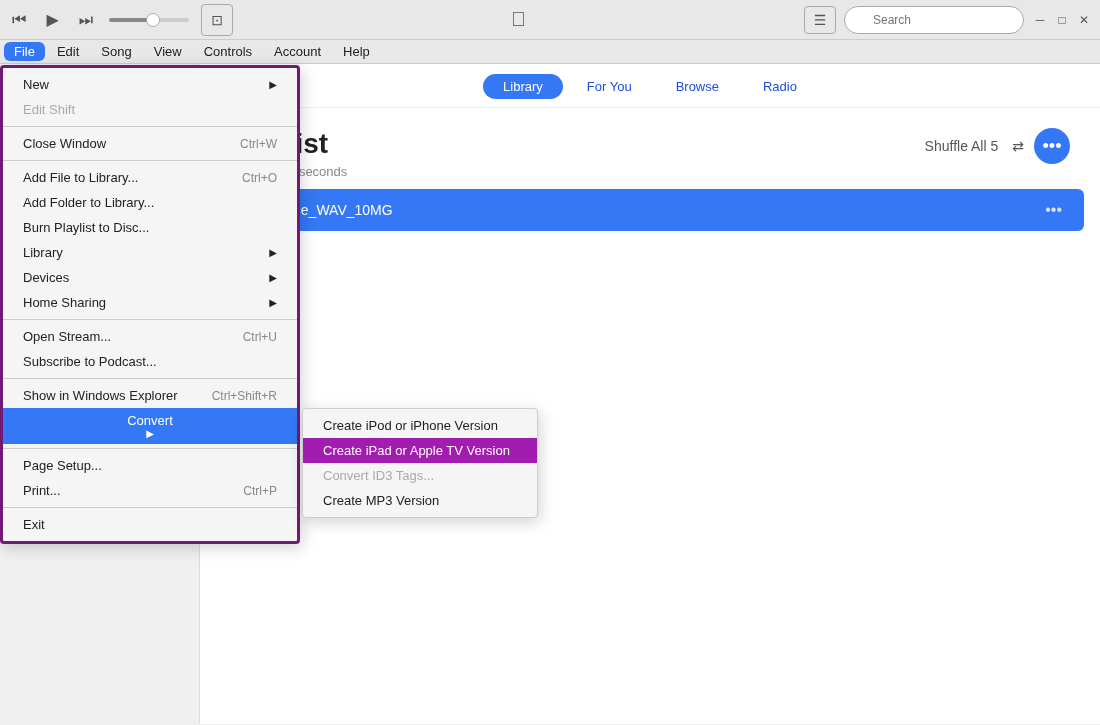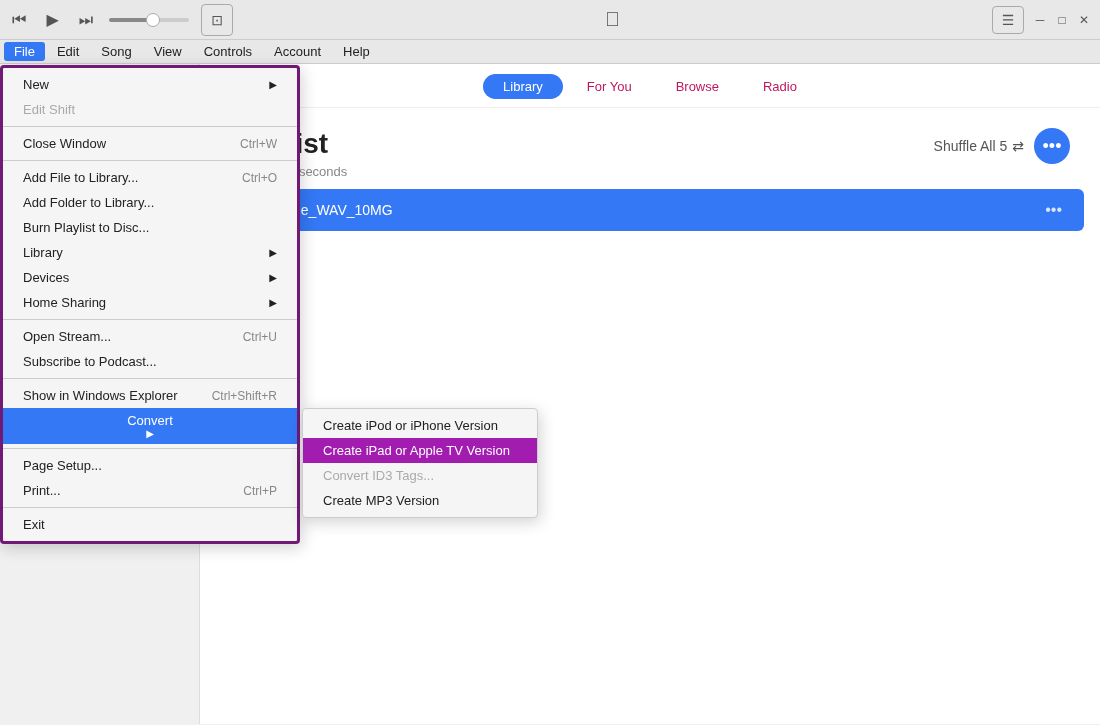--- a/index.html
+++ b/index.html
@@ -156,20 +156,21 @@
       color: #222;
       font-size: 13px;
     }
     .menu-item:hover, .menu-item.active {
       background: #3478f6;
       color: #fff;
     }
     .menu-item.active {
       background: #3478f6;
       color: #fff;
+      border-radius: 6px;
     }
 
     
     #main {
       display: flex;
       height: calc(725px - 65px);
     }
 
     
     #sidebar {
@@ -226,21 +227,21 @@
       border-bottom: 1px solid #eee;
     }
     .tab-btn {
       padding: 5px 20px;
       border: none;
       border-radius: 16px;
       cursor: pointer;
       font-size: 13px;
       font-weight: 500;
       background: transparent;
-      color: #be185d;
+      color: #1d4ed8;
     }
     .tab-btn.active {
       background: #3478f6;
       color: #fff;
     }
 
     
     #playlist-header {
       padding: 20px 30px 10px;
       display: flex;
@@ -263,21 +264,21 @@
       gap: 10px;
     }
     #shuffle-btn {
       background: none;
       border: none;
       cursor: pointer;
       font-size: 14px;
       color: #555;
       display: flex;
       align-items: center;
-      gap: 5px;
+      gap: 14px;
     }
     #more-btn {
       width: 36px;
       height: 36px;
       background: #3478f6;
       border: none;
       border-radius: 50%;
       cursor: pointer;
       color: #fff;
       font-size: 18px;
@@ -402,20 +403,24 @@
       <span>⊡</span>
     </div>
   </div>
   <div id="title-bar-center">
     <span class="apple-logo"></span>
   </div>
   <div id="title-bar-right">
     <div id="list-view-btn">
       <span>☰</span>
     </div>
+    <div id="search-wrapper">
+      <span id="search-icon-label">🔍</span>
+      <input id="search-box" type="text" placeholder="Search" style="">
+    </div>
     <div id="window-controls">
       <button class="win-btn">─</button>
       <button class="win-btn">□</button>
       <button class="win-btn">✕</button>
     </div>
   </div>
 </div>
 
 <div id="menu-bar">
   <div class="menu-item active">File</div>

